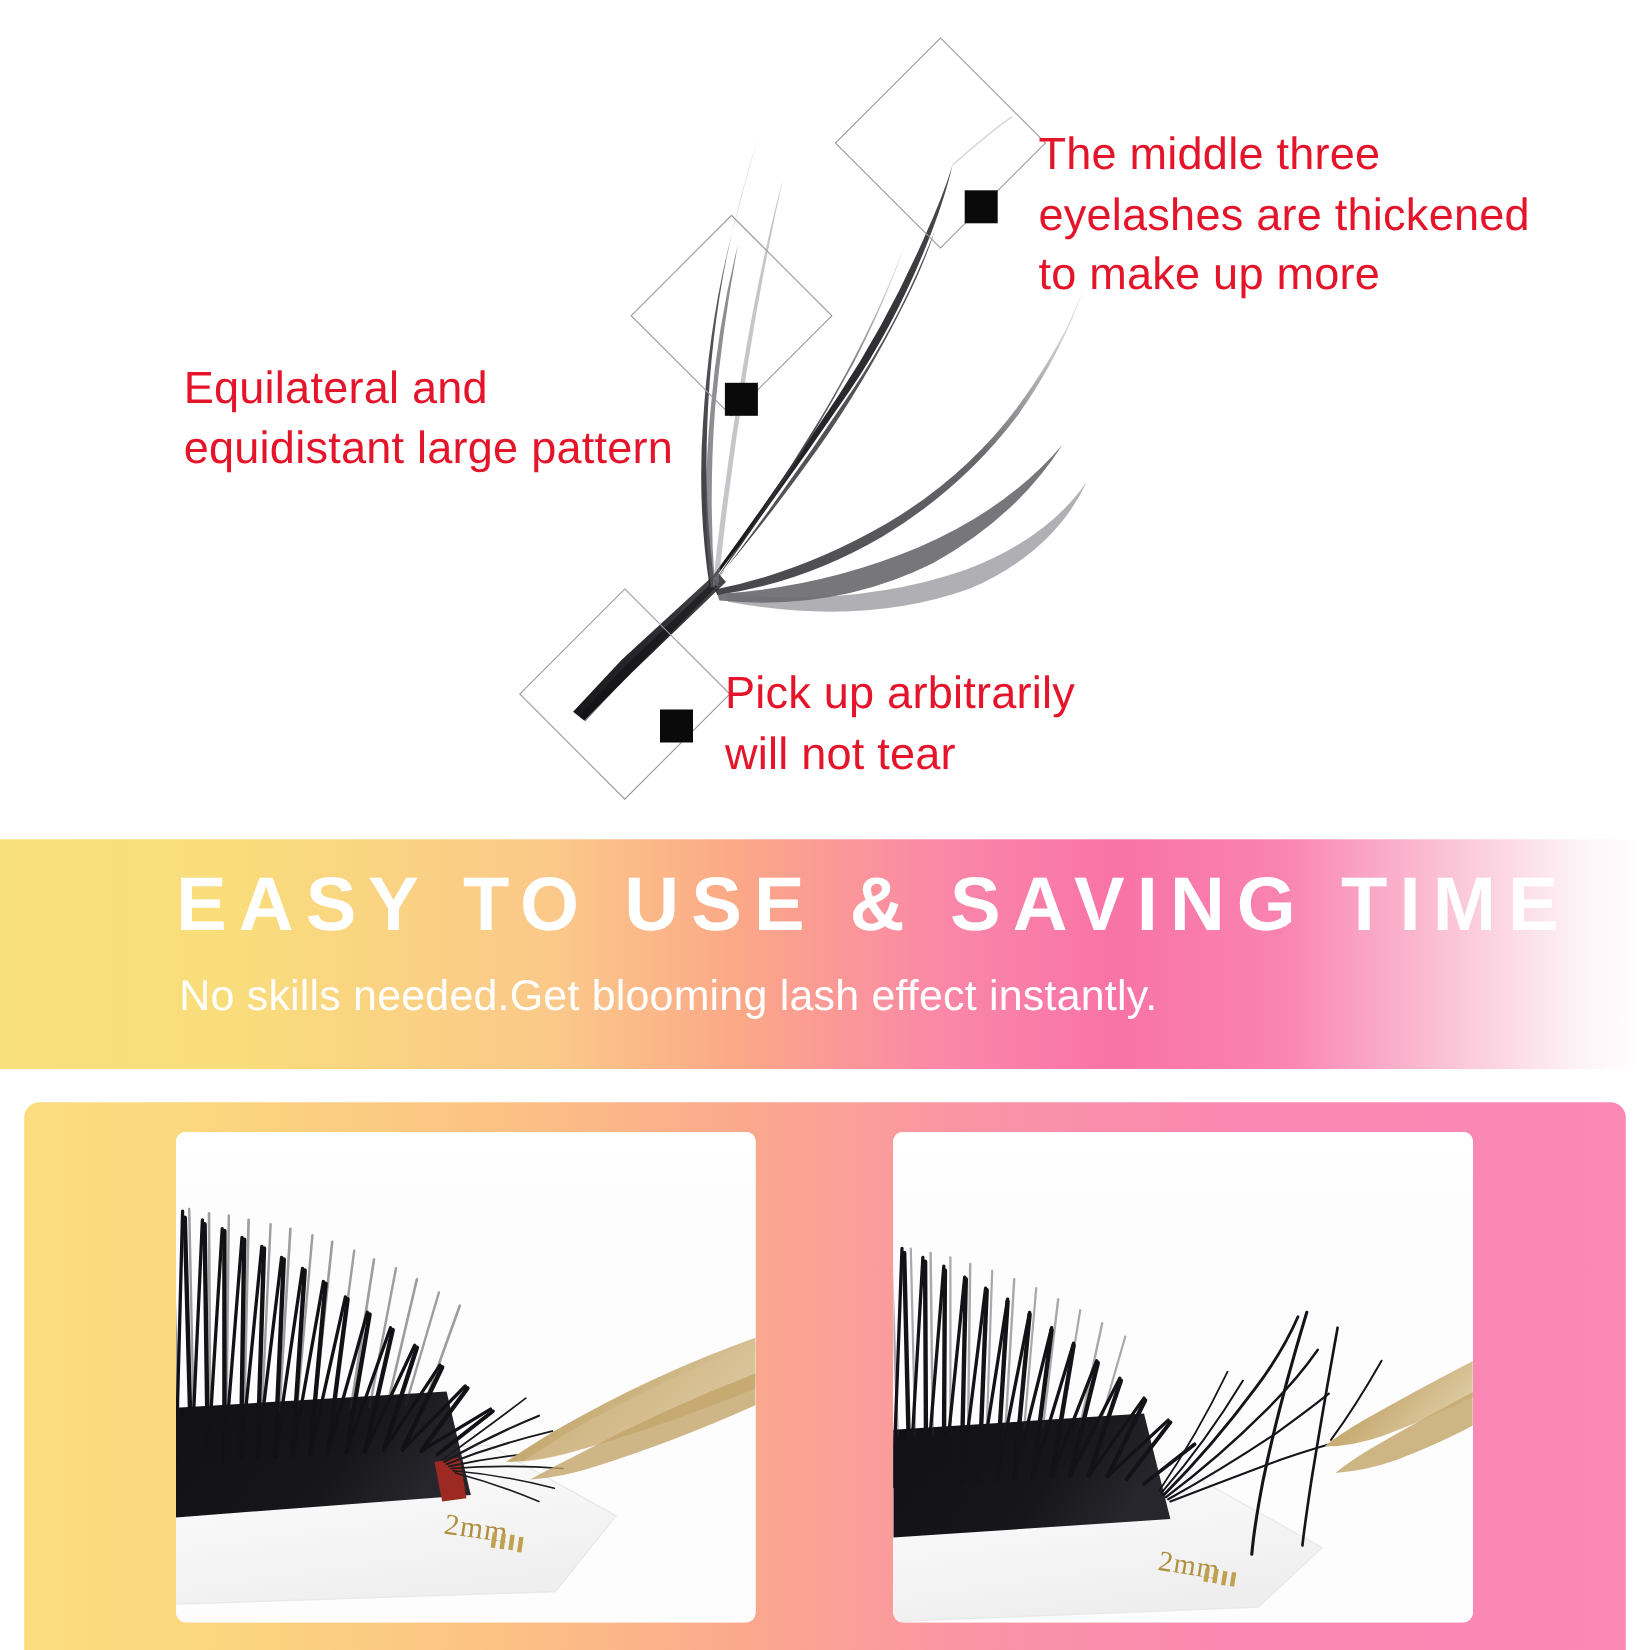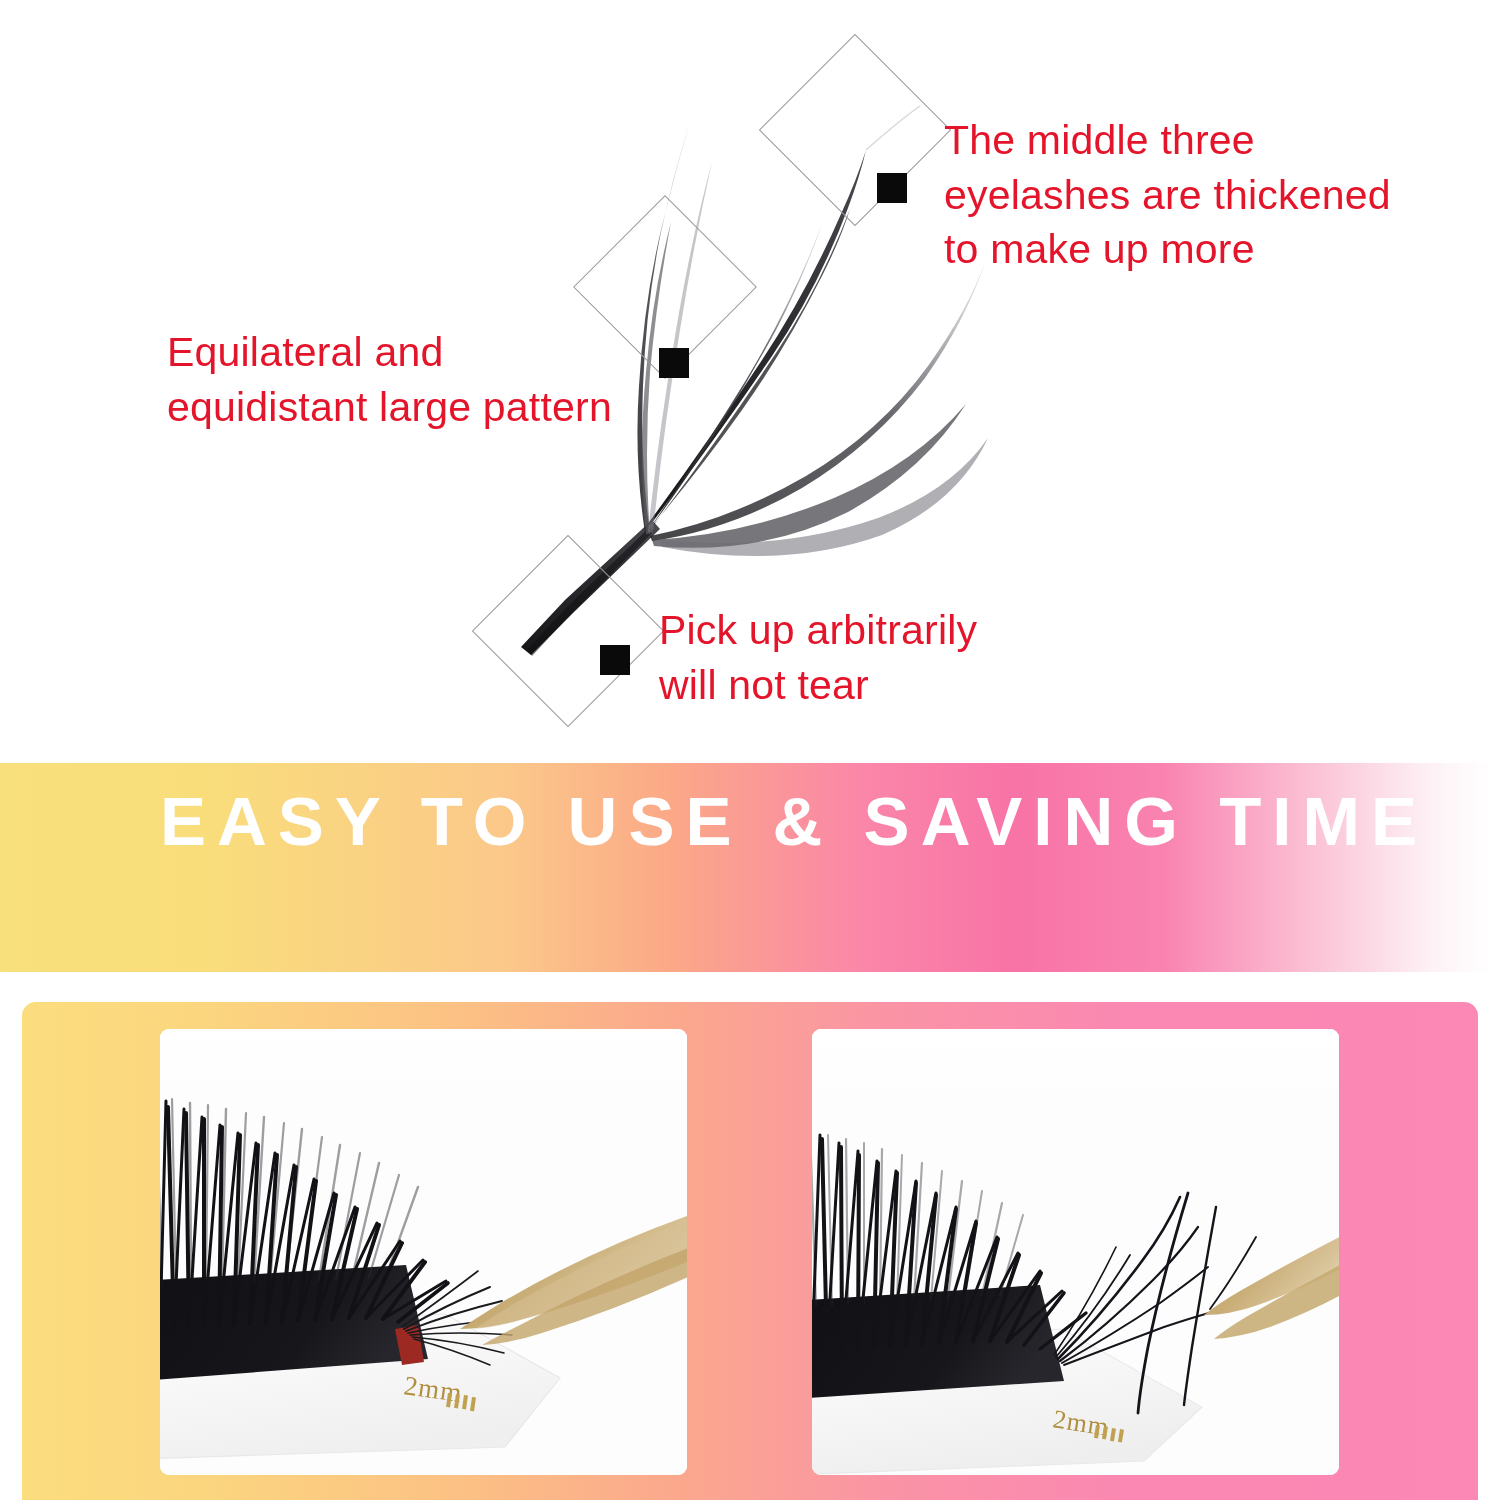--- a/index.html
+++ b/index.html
@@ -167,20 +167,21 @@
 
     <div class="callout-text" id="callout-bottom">Pick up arbitrarily
 will not tear</div>
 
     <div class="callout-text" id="callout-left">Equilateral and
 equidistant large pattern</div>
   </div>
 
   <div class="banner">
     <div class="banner-title">EASY TO USE &amp; SAVING TIME</div>
+    <div class="banner-sub">No skills needed.Get blooming lash effect instantly.</div>
   </div>
 
   <div class="bottom-gap"></div>
 
   <div class="bottom-panel">
 
     <div class="photo-card" id="photo-card-left">
       <svg class="photo-svg" viewBox="0 0 527 446">
         <defs>
           <linearGradient id="trayBaseL" x1="0" y1="0" x2="1" y2="0.3">

